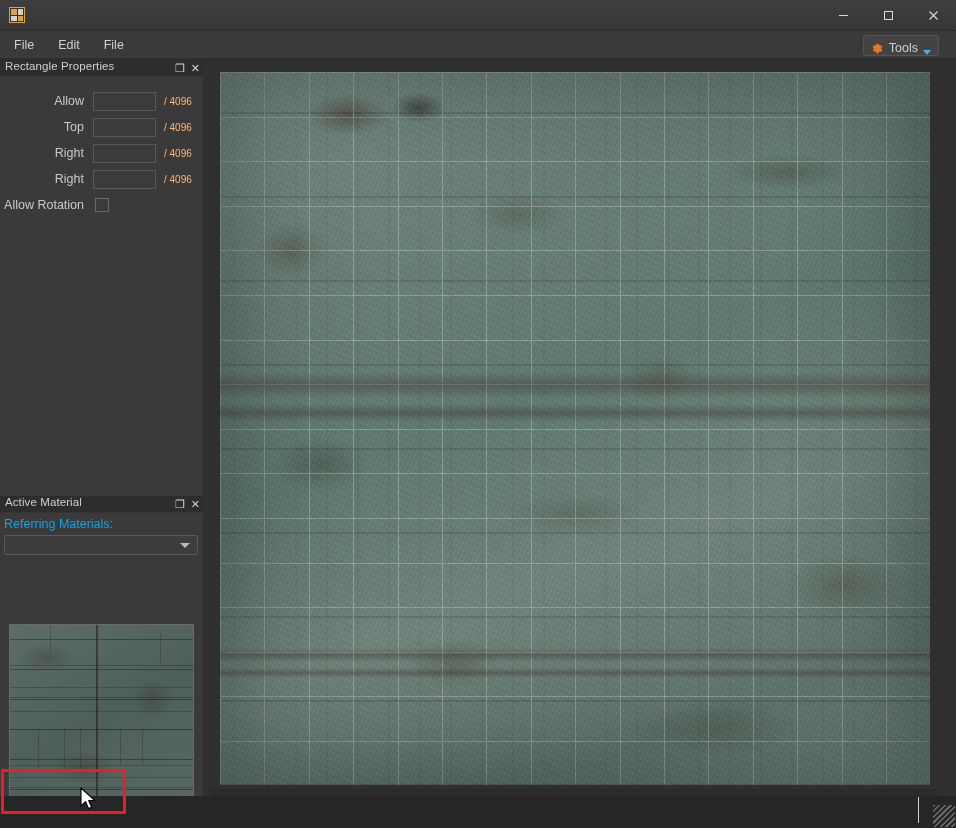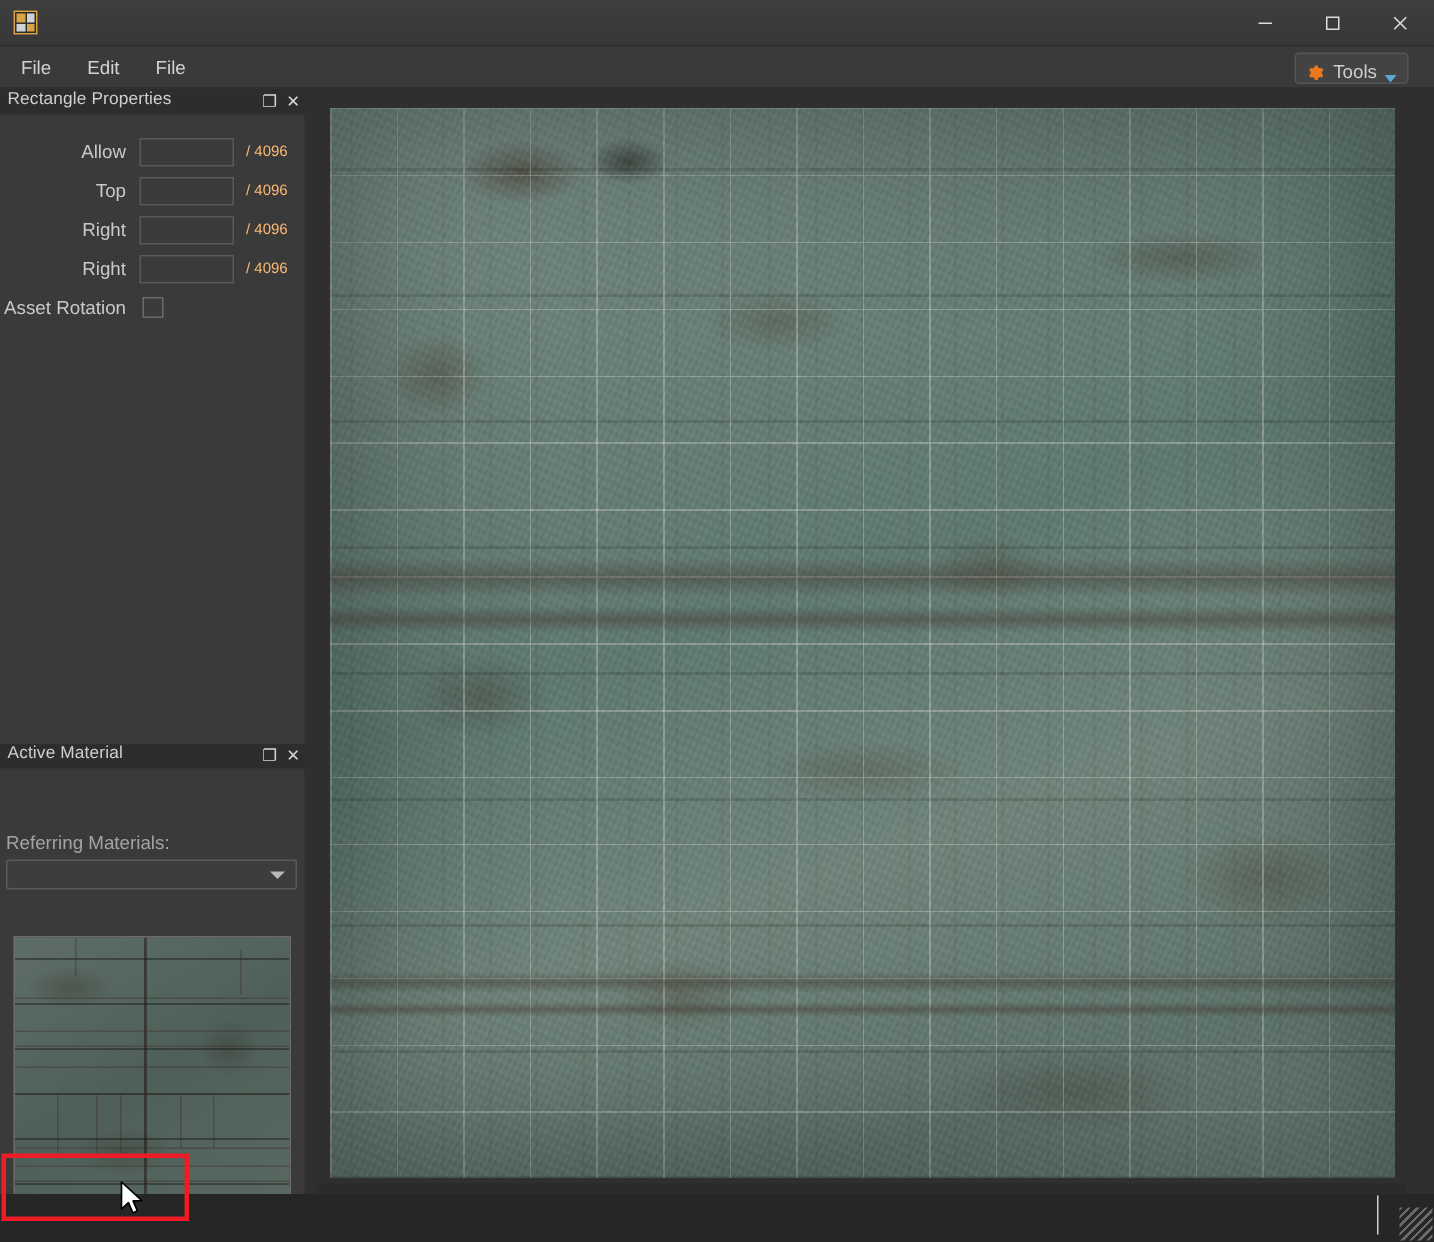--- a/index.html
+++ b/index.html
@@ -101,21 +101,21 @@
     outline: none;
   }
   .prop-suffix { color: #fdba74; font-size: 10px; padding-left: 8px; }
   .prop-check {
     width: 14px; height: 14px; background: #3b3b3b; border: 1px solid #6a6a6a;
     margin-left: 2px;
   }
 
   
   .activemat { position: absolute; left: 0; top: 436px; width: 203px; height: 300px; }
-  .ref-label { color: #a3a3a3; font-size: 12.5px; padding: 4px 0 2px 4px; margin-top: 38px; }
+  .ref-label { color: #0ea5e9; font-size: 12.5px; padding: 4px 0 2px 4px; }
   .combo {
     margin: 2px 5px 0 4px; height: 20px;
     background: #3d3d3d; border: 1px solid #5a5a5a; border-radius: 2px;
     display: flex; align-items: center; justify-content: flex-end;
     padding-right: 7px;
   }
   .combo .tri {
     width: 0; height: 0; border-left: 5px solid transparent;
     border-right: 5px solid transparent; border-top: 5px solid #b9b9b9;
   }
@@ -324,21 +324,21 @@
           <div class="prop-label">Right</div>
           <input class="prop-input" value="" style="">
           <div class="prop-suffix">/ 4096</div>
         </div>
         <div class="prop-row">
           <div class="prop-label">Right</div>
           <input class="prop-input" value="" style="">
           <div class="prop-suffix">/ 4096</div>
         </div>
         <div class="prop-row">
-          <div class="prop-label">Asset Rotation</div>
+          <div class="prop-label">Allow Rotation</div>
           <div class="prop-check"></div>
         </div>
       </div>
     </div>
 
     <div class="activemat">
       <div class="panel-header">
         <div class="panel-title">Active Material</div>
         <div class="panel-btns">
           <span>❐</span>

